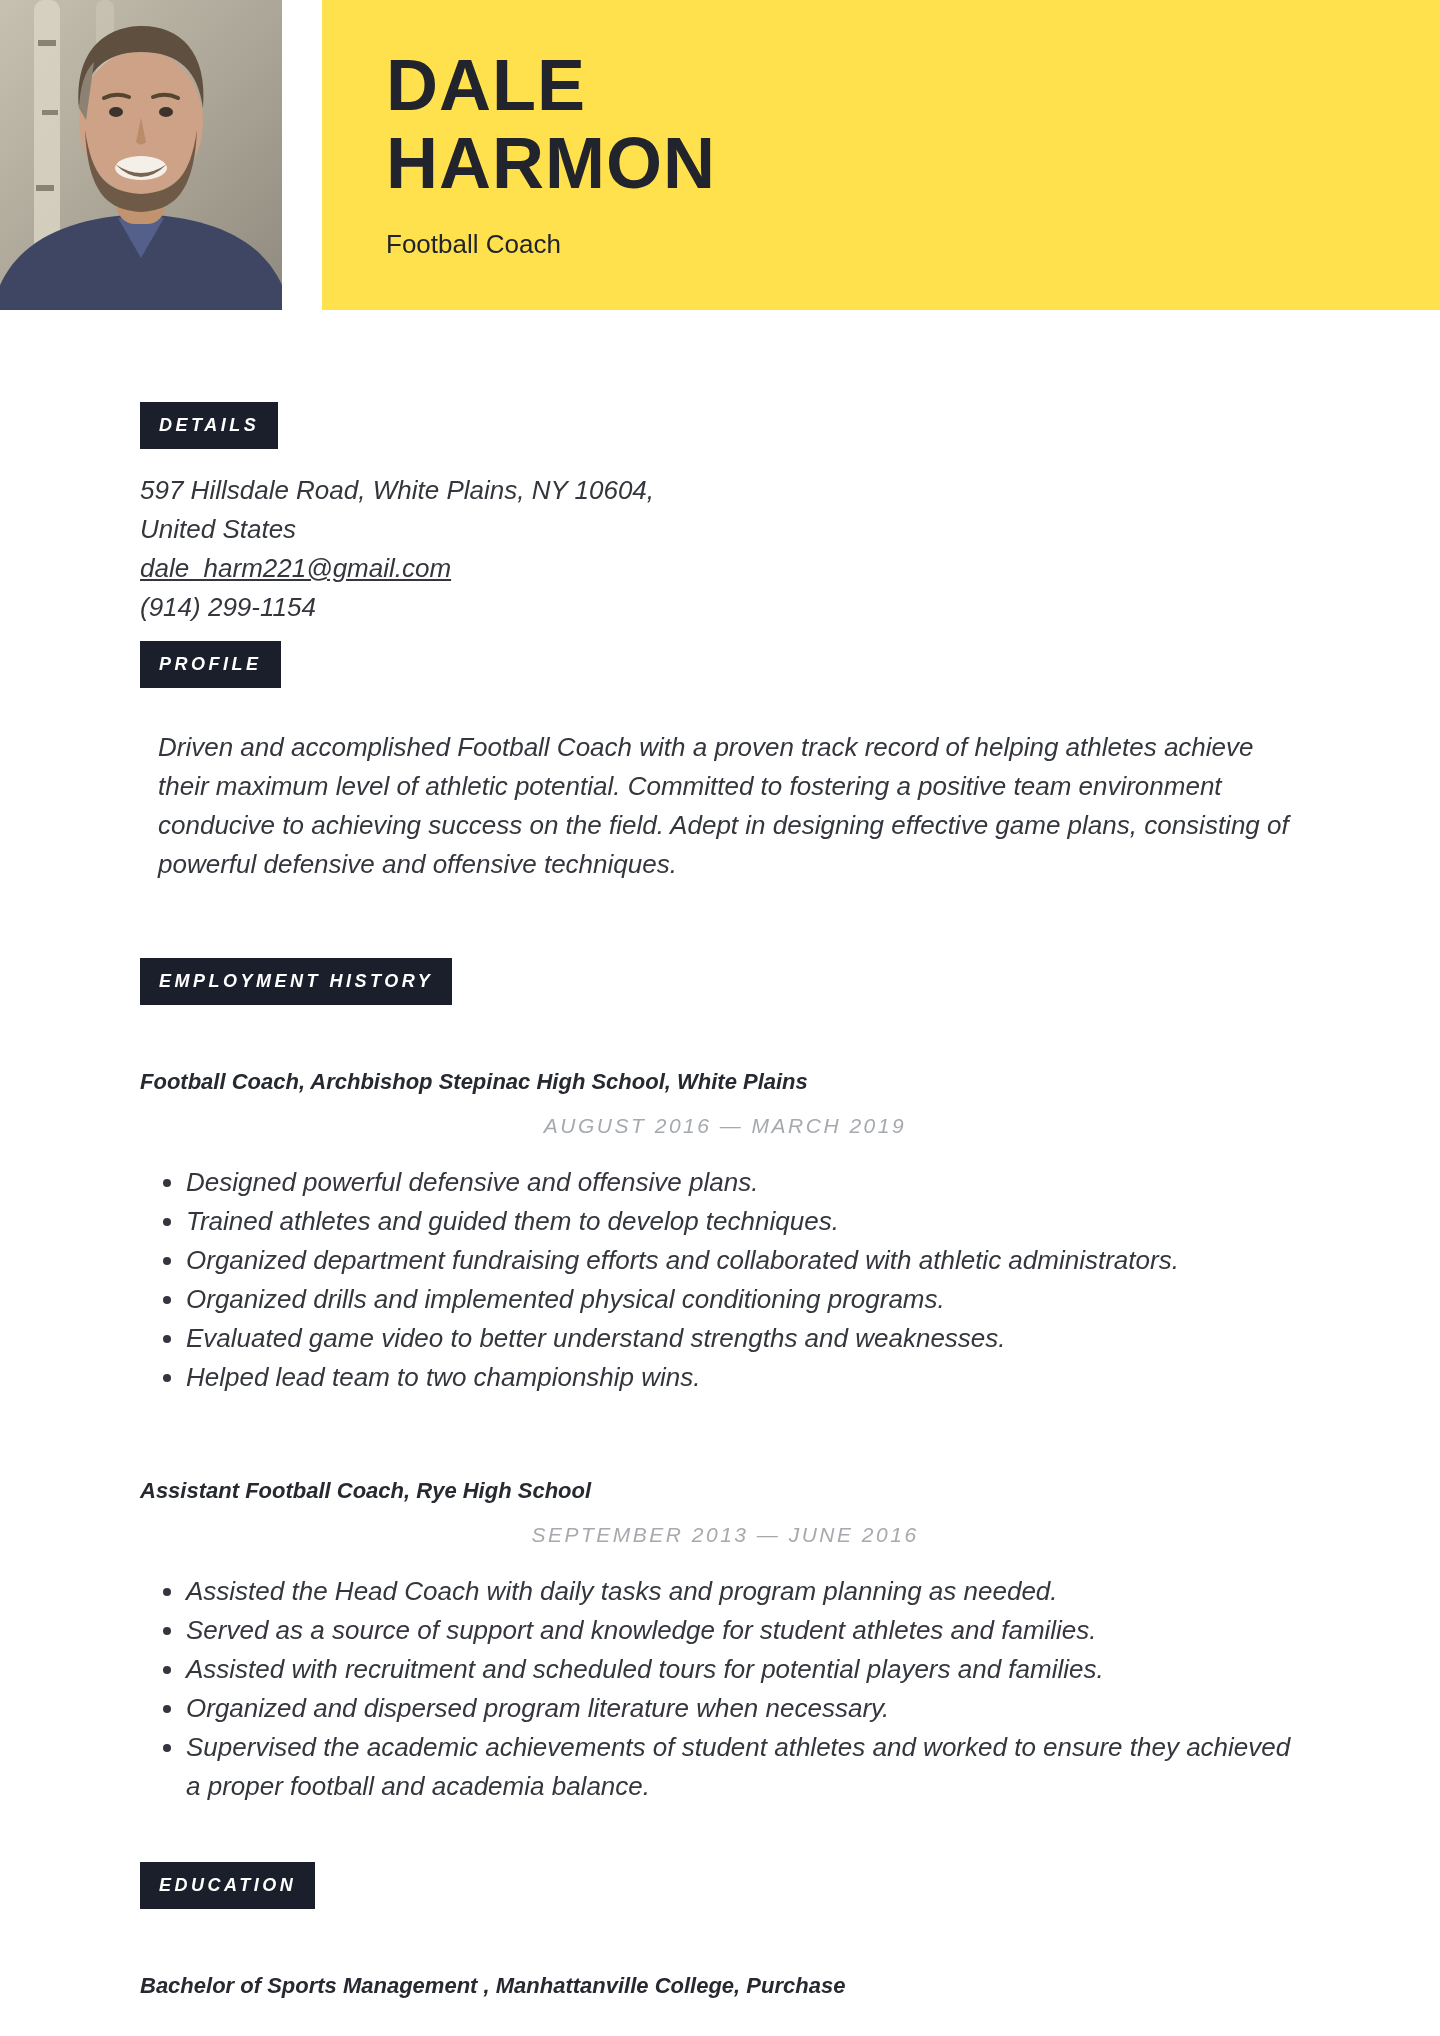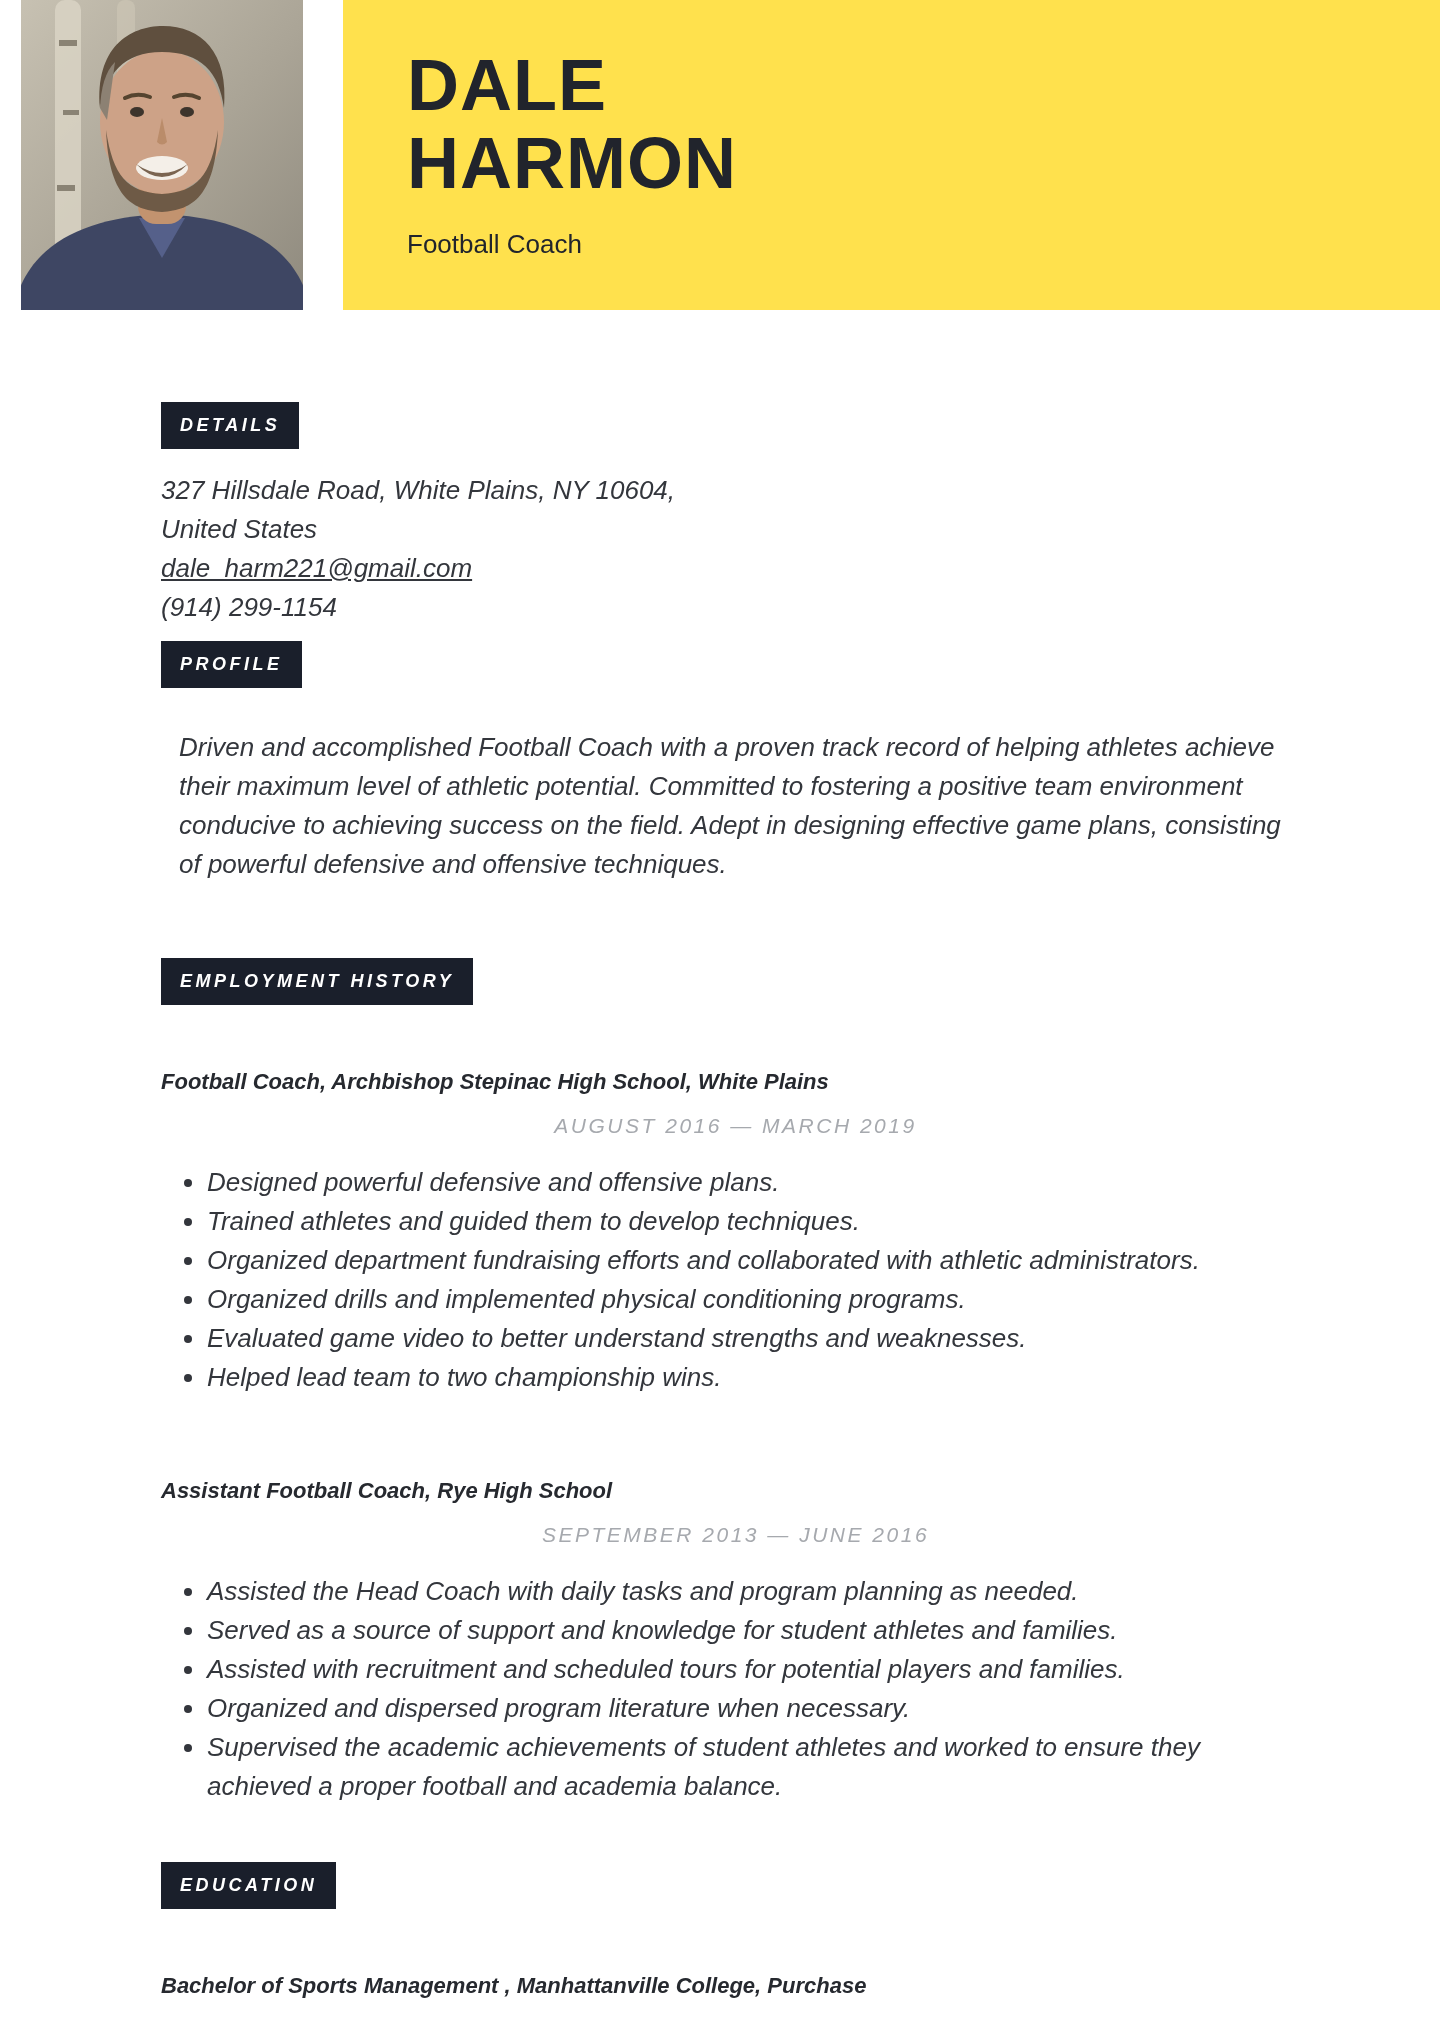--- a/index.html
+++ b/index.html
@@ -5,21 +5,21 @@
   :root{
     --accent-yellow:#ffe14d;
     --badge-bg:#1a1f2b;
     --title-text:#21242c;
     --body-text:#33363c;
     --date-text:#a6a9ae;
   }
   *{box-sizing:border-box;}
   html,body{margin:0;padding:0;background:#ffffff;}
   body{font-family:"Liberation Sans", sans-serif;color:var(--body-text);}
-  .page{position:relative;width:1440px;height:2020px;background:#ffffff;overflow:hidden;padding-left:21px;}
+  .page{position:relative;width:1440px;height:2020px;background:#ffffff;overflow:hidden;}
 
   
   .header{display:flex;align-items:stretch;height:310px;width:1440px;}
   .photo{width:282px;height:310px;flex:0 0 282px;background:#b9b2a4;overflow:hidden;}
   .photo svg{display:block;width:282px;height:310px;}
   .header-gap{width:40px;flex:0 0 40px;background:#ffffff;}
   .banner{flex:1 1 auto;background:var(--accent-yellow);padding:46px 40px 0 64px;}
   .candidate-name{margin:0;width:470px;font-size:72px;line-height:1.09;font-weight:700;
     color:var(--title-text);letter-spacing:1px;}
   .candidate-sub{margin:26px 0 0 0;font-size:26px;font-weight:400;color:var(--title-text);}
@@ -95,21 +95,21 @@
       <p class="candidate-sub">Football Coach</p>
     </div>
   </header>
 
   <main class="content">
 
     <div>
       <span class="badge">DETAILS</span>
     </div>
     <p class="body-text details-block">
-      <span>327 Hillsdale Road, White Plains, NY 10604,</span><br>
+      <span>597 Hillsdale Road, White Plains, NY 10604,</span><br>
       <span>United States</span><br>
       <a href="#">dale_harm221@gmail.com</a><br>
       <span>(914) 299-1154</span>
     </p>
 
     <div>
       <span class="badge mt-sm">PROFILE</span>
     </div>
     <p class="body-text profile-text">Driven and accomplished Football Coach with a proven track record of helping athletes achieve their maximum level of athletic potential. Committed to fostering a positive team environment conducive to achieving success on the field. Adept in designing effective game plans, consisting of powerful defensive and offensive techniques.</p>
 

